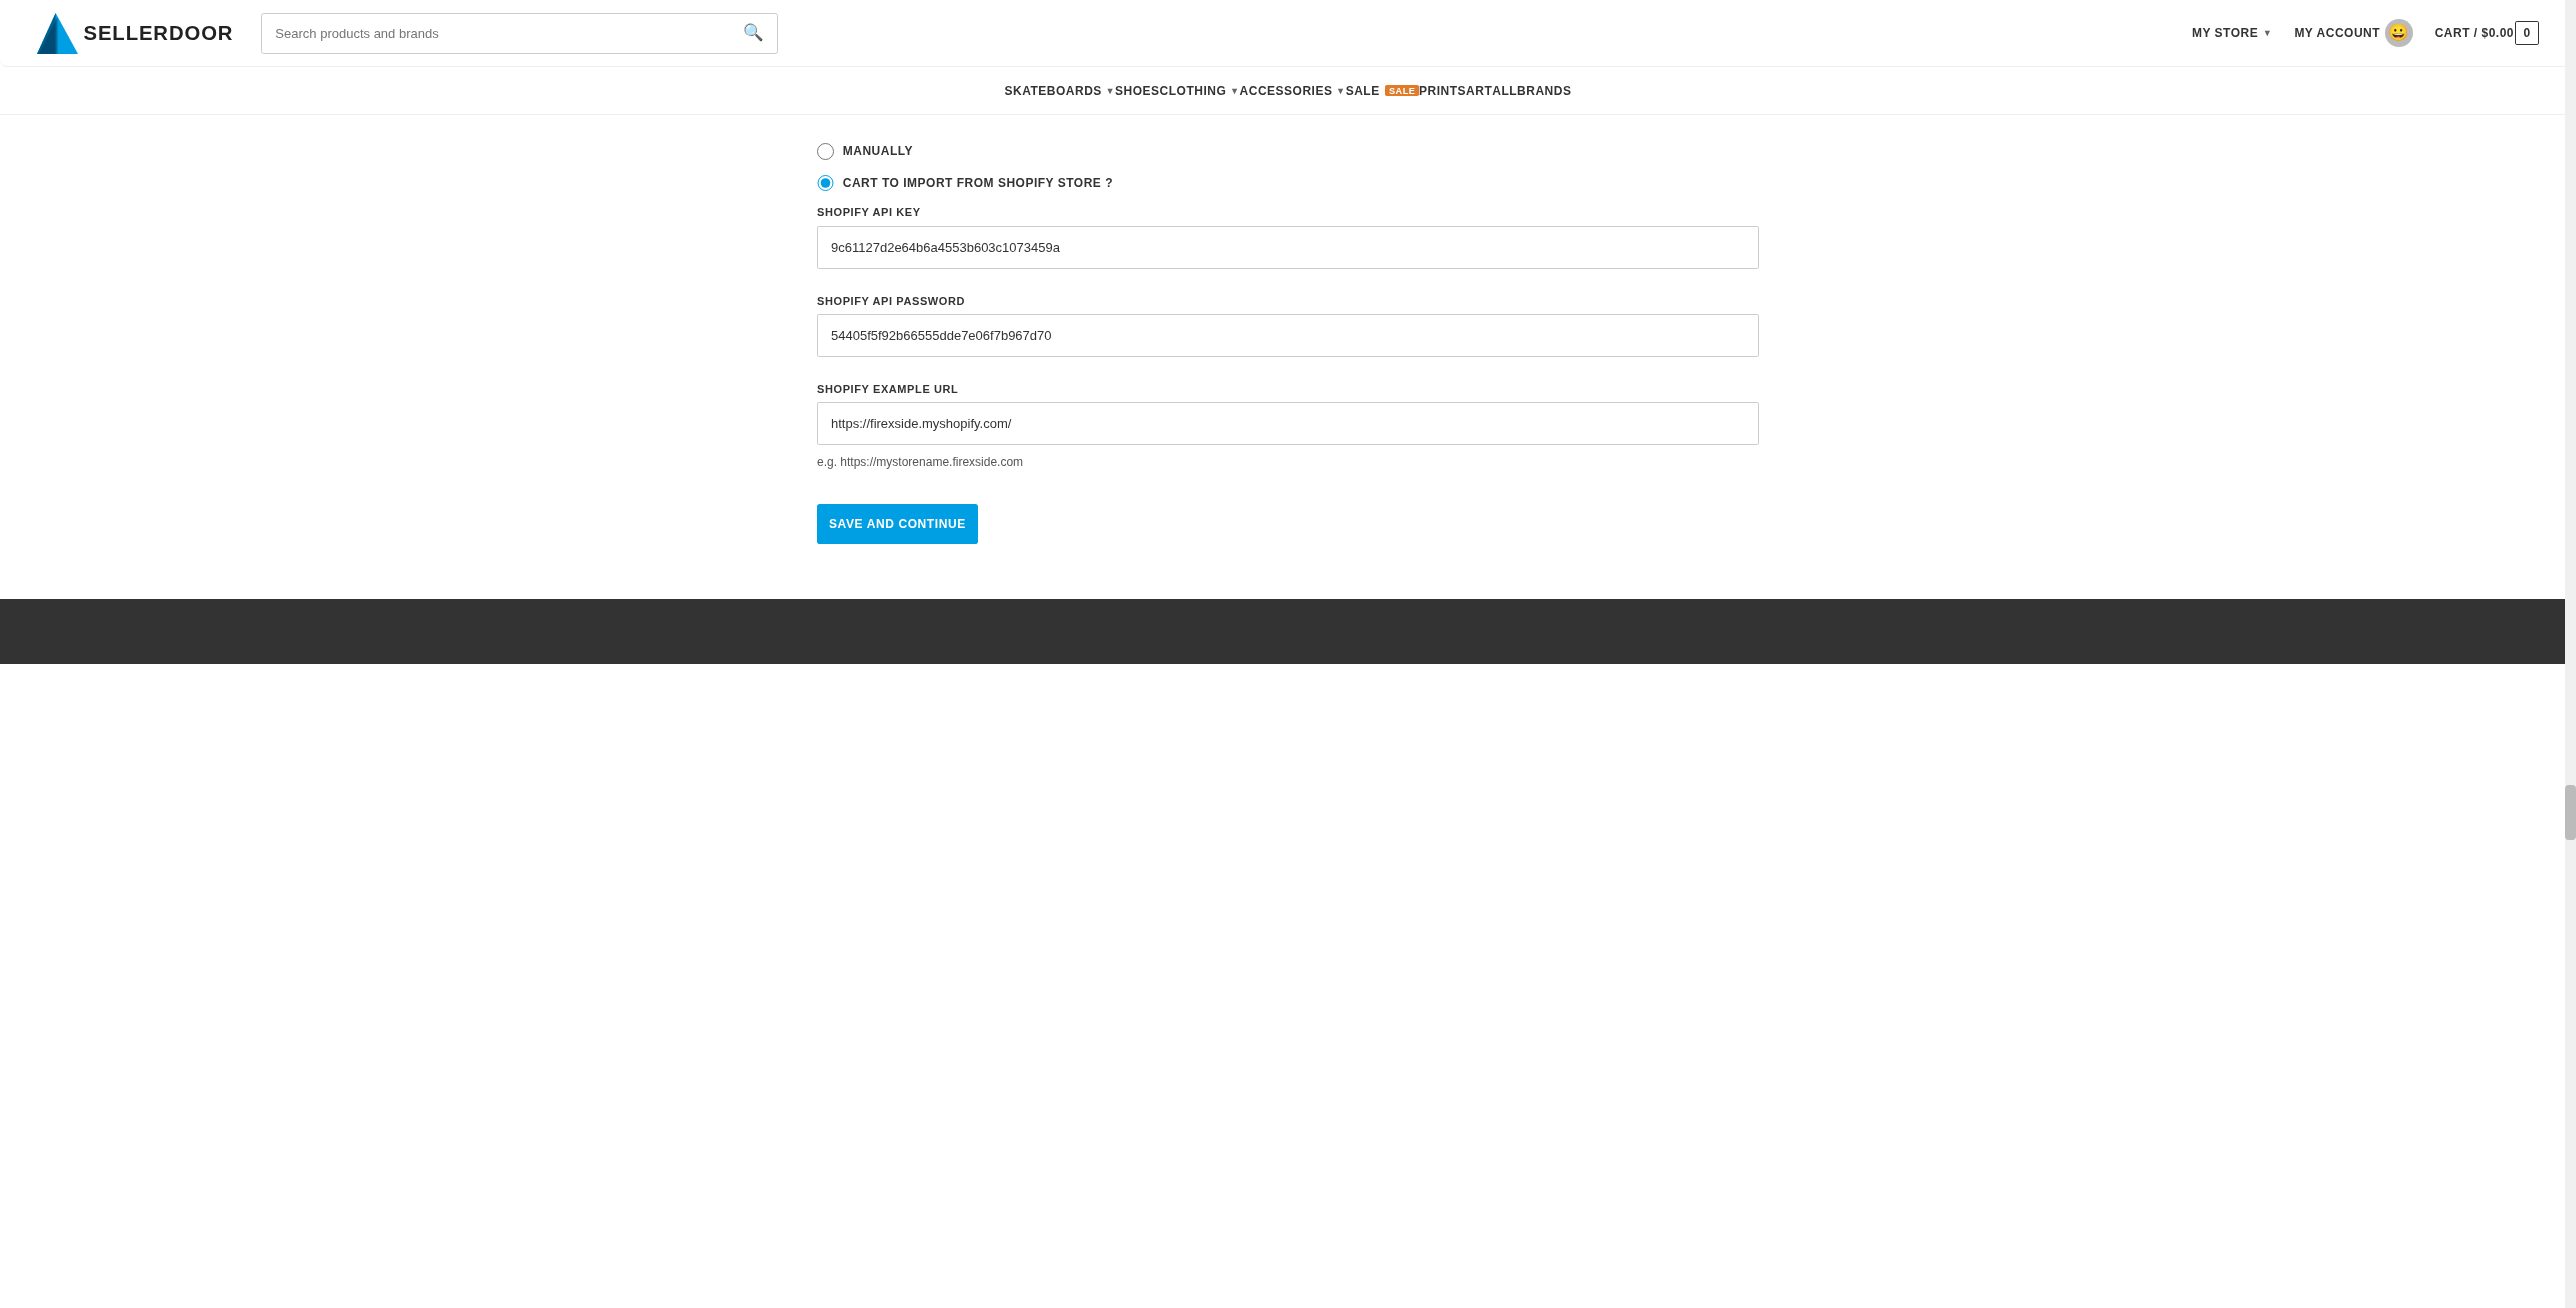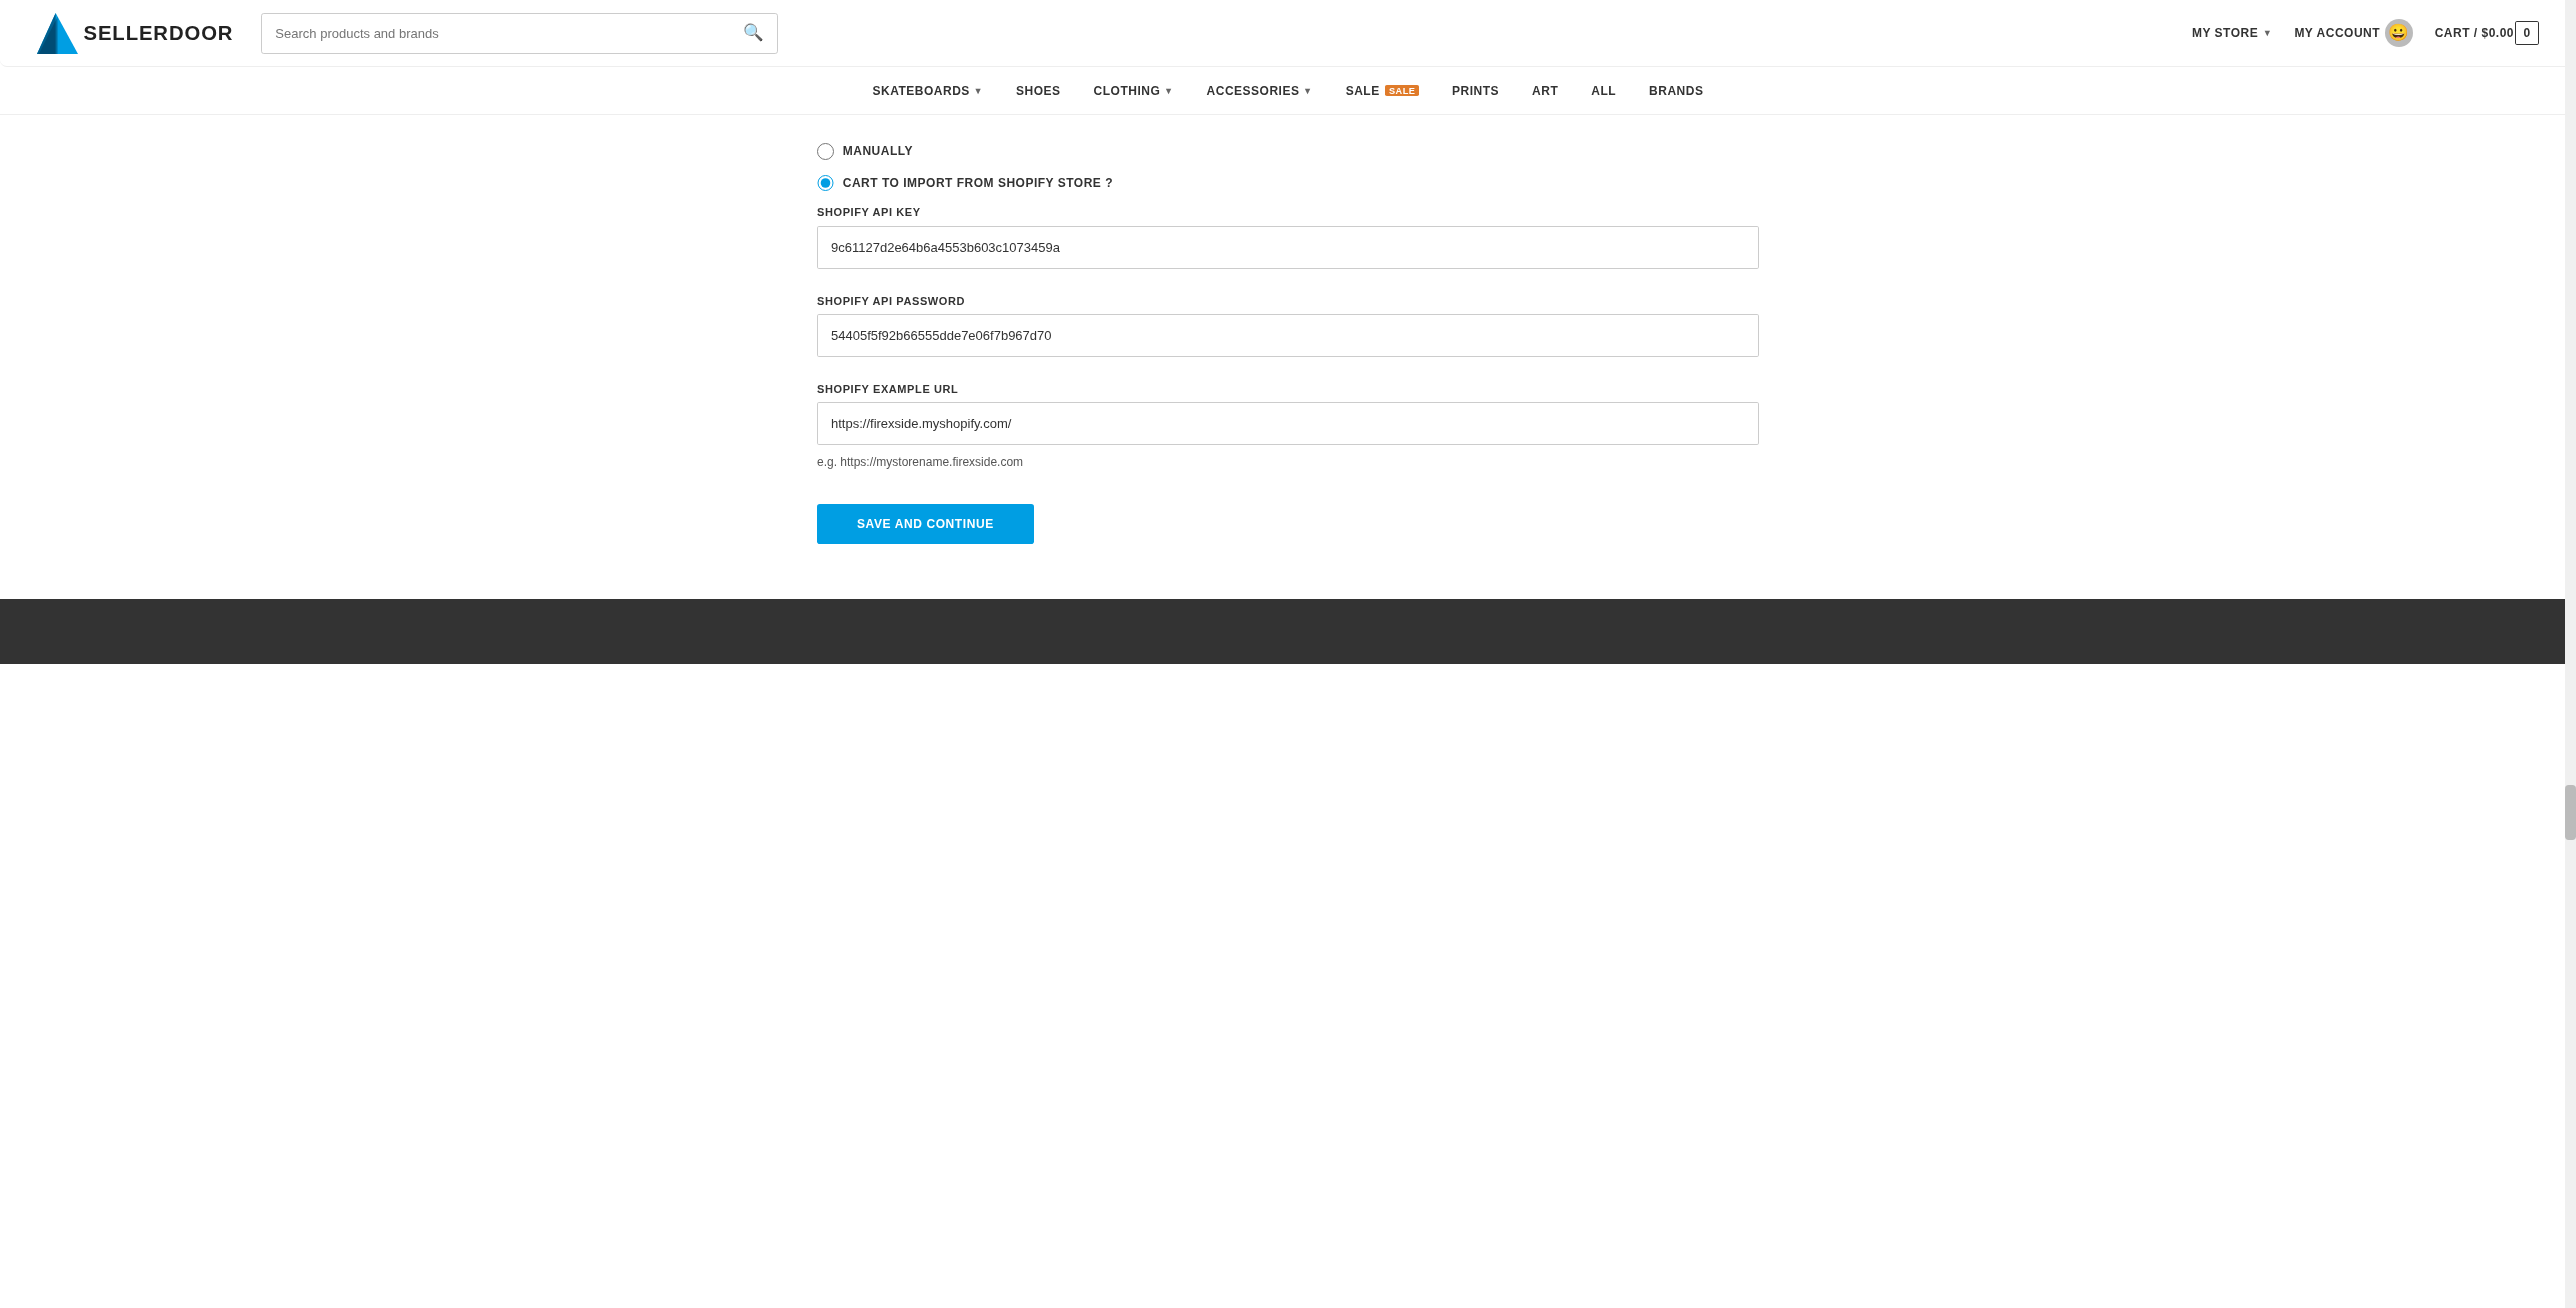--- a/index.html
+++ b/index.html
@@ -116,21 +116,20 @@
       justify-content: center;
       font-size: 12px;
       font-weight: 700;
     }
 
     
     .nav {
       display: flex;
       align-items: center;
       justify-content: center;
-      gap: 33px;
       height: 48px;
       border-bottom: 0.9px solid #eee;
       background: #fff;
       padding: 0 37px;
     }
     .nav-item {
       font-size: 12px;
       font-weight: 700;
       color: #333;
       text-transform: uppercase;
@@ -206,21 +205,21 @@
       color: #555;
       margin-top: 9.2px;
     }
 
     
     .save-btn {
       background: #009ee3;
       color: #fff;
       border: none;
       border-radius: 2.8px;
-      padding: 13px 40px;
+      padding: 13px 12px;
       font-size: 12px;
       font-weight: 700;
       letter-spacing: 0.6px;
       text-transform: uppercase;
       cursor: pointer;
       margin-top: 9.2px;
     }
 
     
     .footer {

